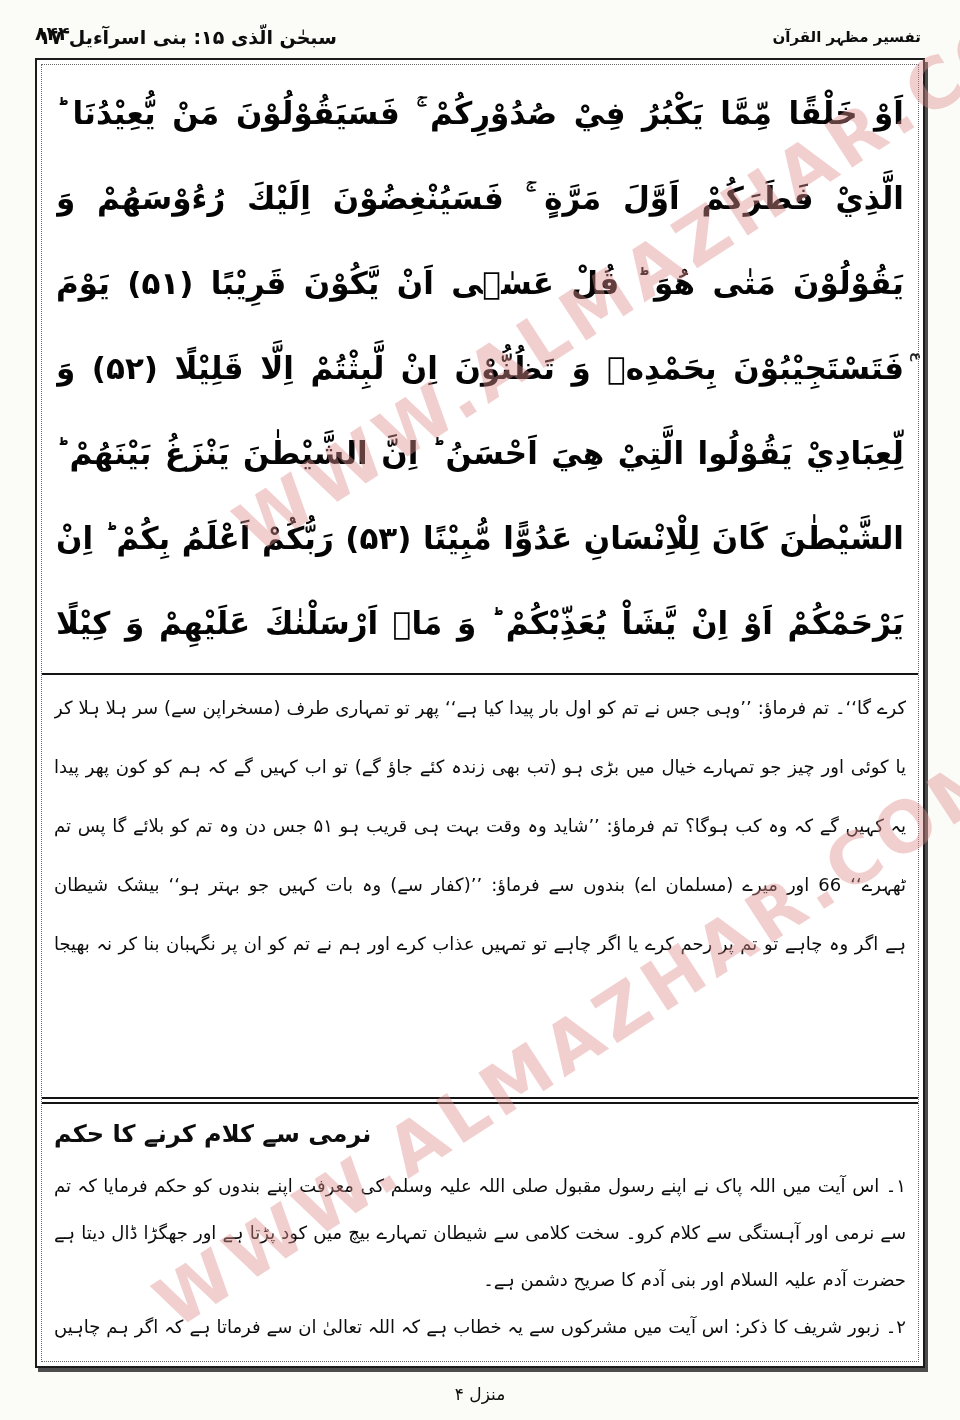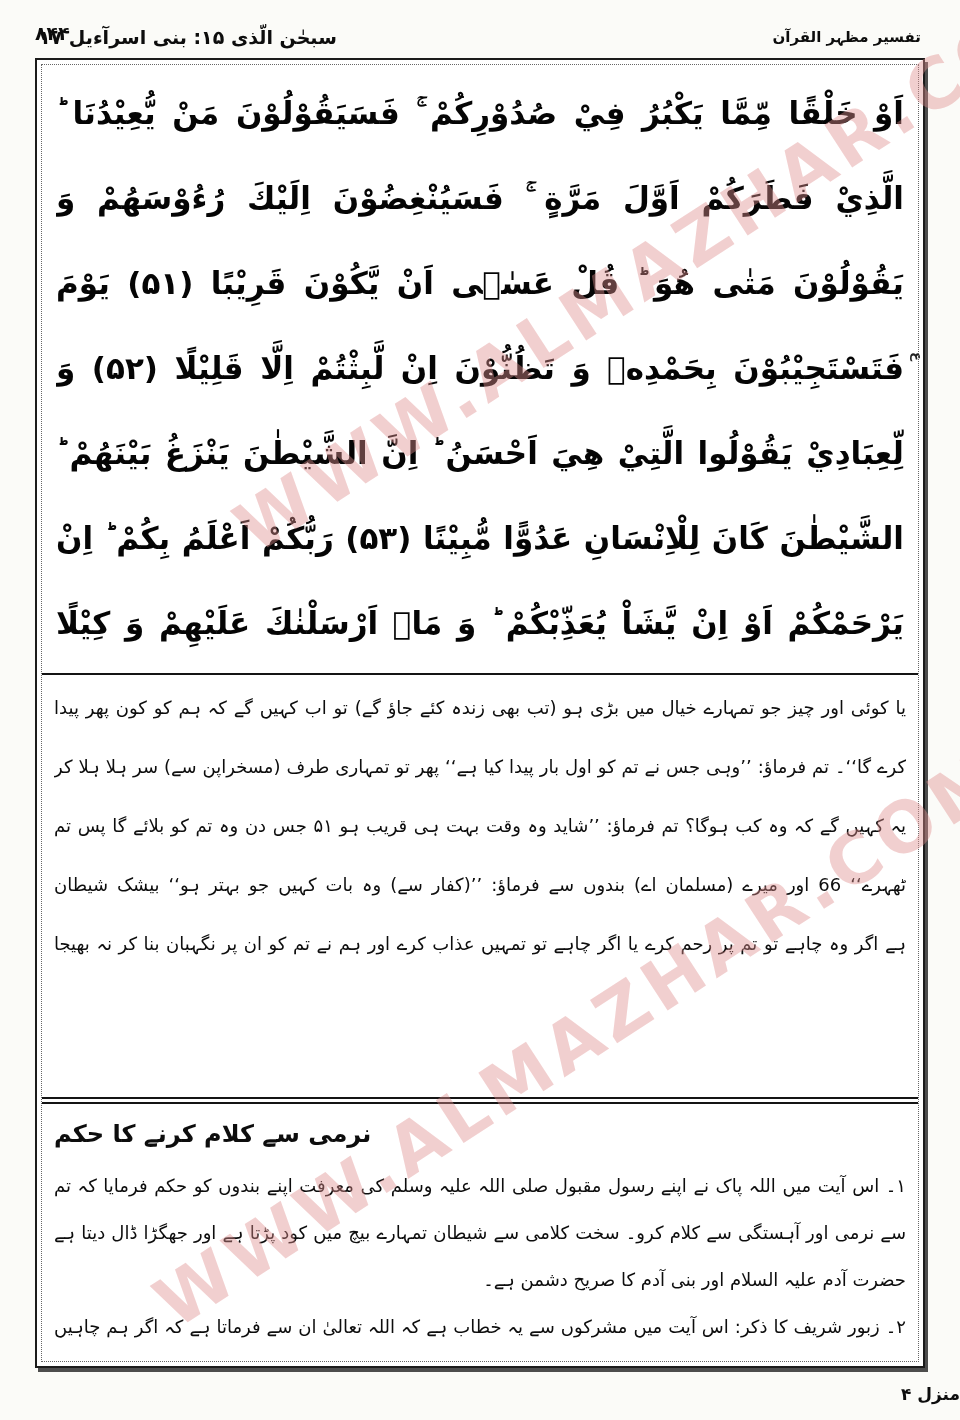--- a/index.html
+++ b/index.html
@@ -48,22 +48,22 @@
   
   .comm{flex:1;padding:2px 12px 0 12px;direction:rtl;}
   .c-head{text-align:left;font-size:24px;font-weight:bold;height:56px;line-height:56px;}
   .cline{
     height:47px;line-height:47px;overflow:hidden;
     font-size:18px;
     text-align:justify;text-align-last:justify;
   }
   .cline.endline{text-align-last:right;}
   
-  .footer{position:absolute;bottom:16px;left:0;right:0;text-align:right;
-    font-size:17px;font-weight:bold;}
+  .footer{position:absolute;bottom:16px;left:0;right:0;text-align:center;
+    font-size:17px;font-weight:normal;}
   
   .wm{
     position:absolute;width:840px;text-align:center;
     font-size:70px;font-weight:bold;letter-spacing:6px;
     color:#e08f8f;opacity:.42;
     transform:rotate(-33deg);
     pointer-events:none;z-index:5;direction:ltr;
     font-family:"DejaVu Sans", sans-serif;
     white-space:nowrap;
   }
@@ -89,22 +89,22 @@
       <div class="aline">يَقُوْلُوْنَ مَتٰى هُوَ ؕ قُلْ عَسٰۤى اَنْ يَّكُوْنَ قَرِيْبًا (۵۱) يَوْمَ يَدْعُوْكُمْ</div>
       <div class="aline">فَتَسْتَجِيْبُوْنَ بِحَمْدِهٖ وَ تَظُنُّوْنَ اِنْ لَّبِثْتُمْ اِلَّا قَلِيْلًا (۵۲) وَ قُلْ</div>
       <div class="aline">لِّعِبَادِيْ يَقُوْلُوا الَّتِيْ هِيَ اَحْسَنُ ؕ اِنَّ الشَّيْطٰنَ يَنْزَغُ بَيْنَهُمْ ؕ اِنَّ</div>
       <div class="aline">الشَّيْطٰنَ كَانَ لِلْاِنْسَانِ عَدُوًّا مُّبِيْنًا (۵۳) رَبُّكُمْ اَعْلَمُ بِكُمْ ؕ اِنْ يَّشَاْ</div>
       <div class="aline">يَرْحَمْكُمْ اَوْ اِنْ يَّشَاْ يُعَذِّبْكُمْ ؕ وَ مَاۤ اَرْسَلْنٰكَ عَلَيْهِمْ وَ كِيْلًا (۵۴)</div>
     </div>
 
     <div class="sep1"></div>
 
     <div class="trans">
+      <div class="tline">کرے گا‘‘۔ تم فرماؤ: ’’وہی جس نے تم کو اول بار پیدا کیا ہے‘‘ پھر تو تمہاری طرف (مسخراپن سے) سر ہلا ہلا کر</div>
       <div class="tline">یا کوئی اور چیز جو تمہارے خیال میں بڑی ہو (تب بھی زندہ کئے جاؤ گے) تو اب کہیں گے کہ ہم کو کون پھر پیدا</div>
-      <div class="tline">کرے گا‘‘۔ تم فرماؤ: ’’وہی جس نے تم کو اول بار پیدا کیا ہے‘‘ پھر تو تمہاری طرف (مسخراپن سے) سر ہلا ہلا کر</div>
       <div class="tline">یہ کہیں گے کہ وہ کب ہوگا؟ تم فرماؤ: ’’شاید وہ وقت بہت ہی قریب ہو ۵۱ جس دن وہ تم کو بلائے گا پس تم اس کی</div>
       <div class="tline">ٹھہرے‘‘ 66 اور میرے (مسلمان اے) بندوں سے فرماؤ: ’’(کفار سے) وہ بات کہیں جو بہتر ہو‘‘ بیشک شیطان</div>
       <div class="tline">ہے اگر وہ چاہے تو تم پر رحم کرے یا اگر چاہے تو تمہیں عذاب کرے اور ہم نے تم کو ان پر نگہبان بنا کر نہ بھیجا ۵۴</div>
     </div>
 
     <div class="sep2"></div>
 
     <div class="comm">
       <div class="c-head">نرمی سے کلام کرنے کا حکم</div>
       <div class="cline">۱۔ اس آیت میں اللہ پاک نے اپنے رسول مقبول صلی اللہ علیہ وسلم کی معرفت اپنے بندوں کو حکم فرمایا کہ تم اپنا برتاؤ اچھا رکھو، لوگوں</div>

